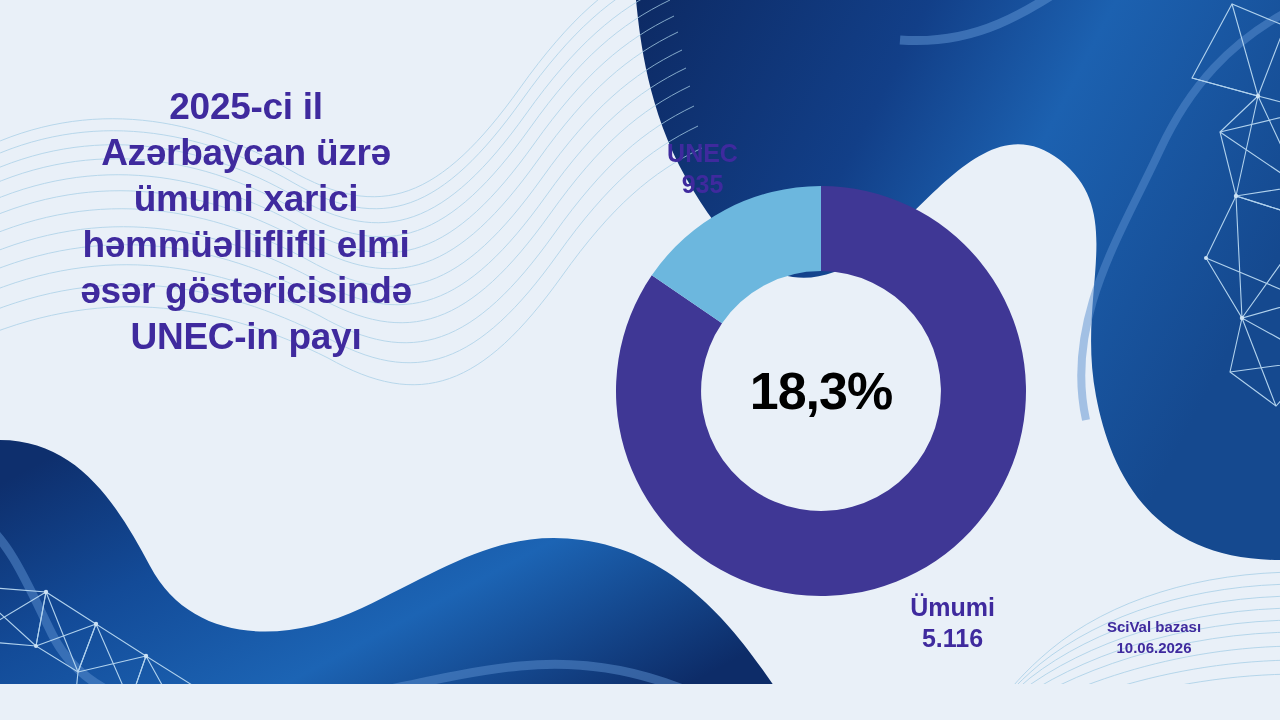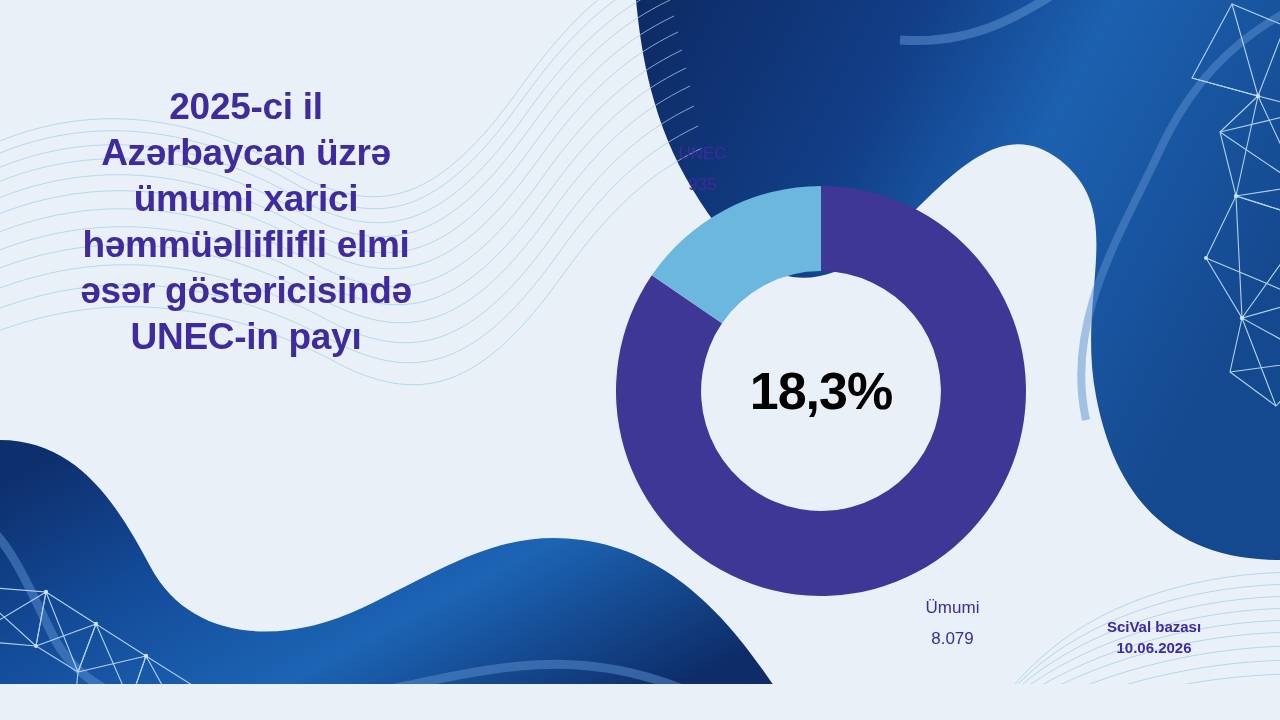--- a/index.html
+++ b/index.html
@@ -78,23 +78,23 @@
     color: #000000;
     letter-spacing: -1px;
     pointer-events: none;
   }
 
   
   .slice-label {
     position: absolute;
     text-align: center;
     color: #3f2a9e;
-    font-size: 17px;
+    font-size: 25px;
     line-height: 31px;
-    font-weight: normal;
+    font-weight: bold;
     z-index: 7;
     white-space: pre-line;
   }
   #label-unec {
     left: 600px;
     top: 138px;
     width: 205px;
   }
   #label-umumi {
     left: 855px;
@@ -249,18 +249,18 @@
       <path id="slice-umumi" fill="#3f3795" d="M 35.796832068734005 89.26198566579868 A 205 205 0 1 0 205.00000000000006 0 L 205.00000000000003 85.075 A 119.925 119.925 0 1 1 106.0161467602094 137.29326161449222 Z"></path>
 
       <path id="slice-unec" fill="#6cb7de" d="M 205 0 A 205 205 0 0 0 35.796832068734005 89.26198566579868 L 106.0161467602094 137.29326161449222 A 119.925 119.925 0 0 1 205 85.075 Z"></path>
     </svg>
     <div id="center-value">18,3%</div>
   </div>
 
   <div class="slice-label" id="label-unec">UNEC
 935</div>
   <div class="slice-label" id="label-umumi">Ümumi
-8.079</div>
+5.116</div>
 
   <div id="source-caption">SciVal bazası
 10.06.2026</div>
 
 </div>
 
 </body></html>

